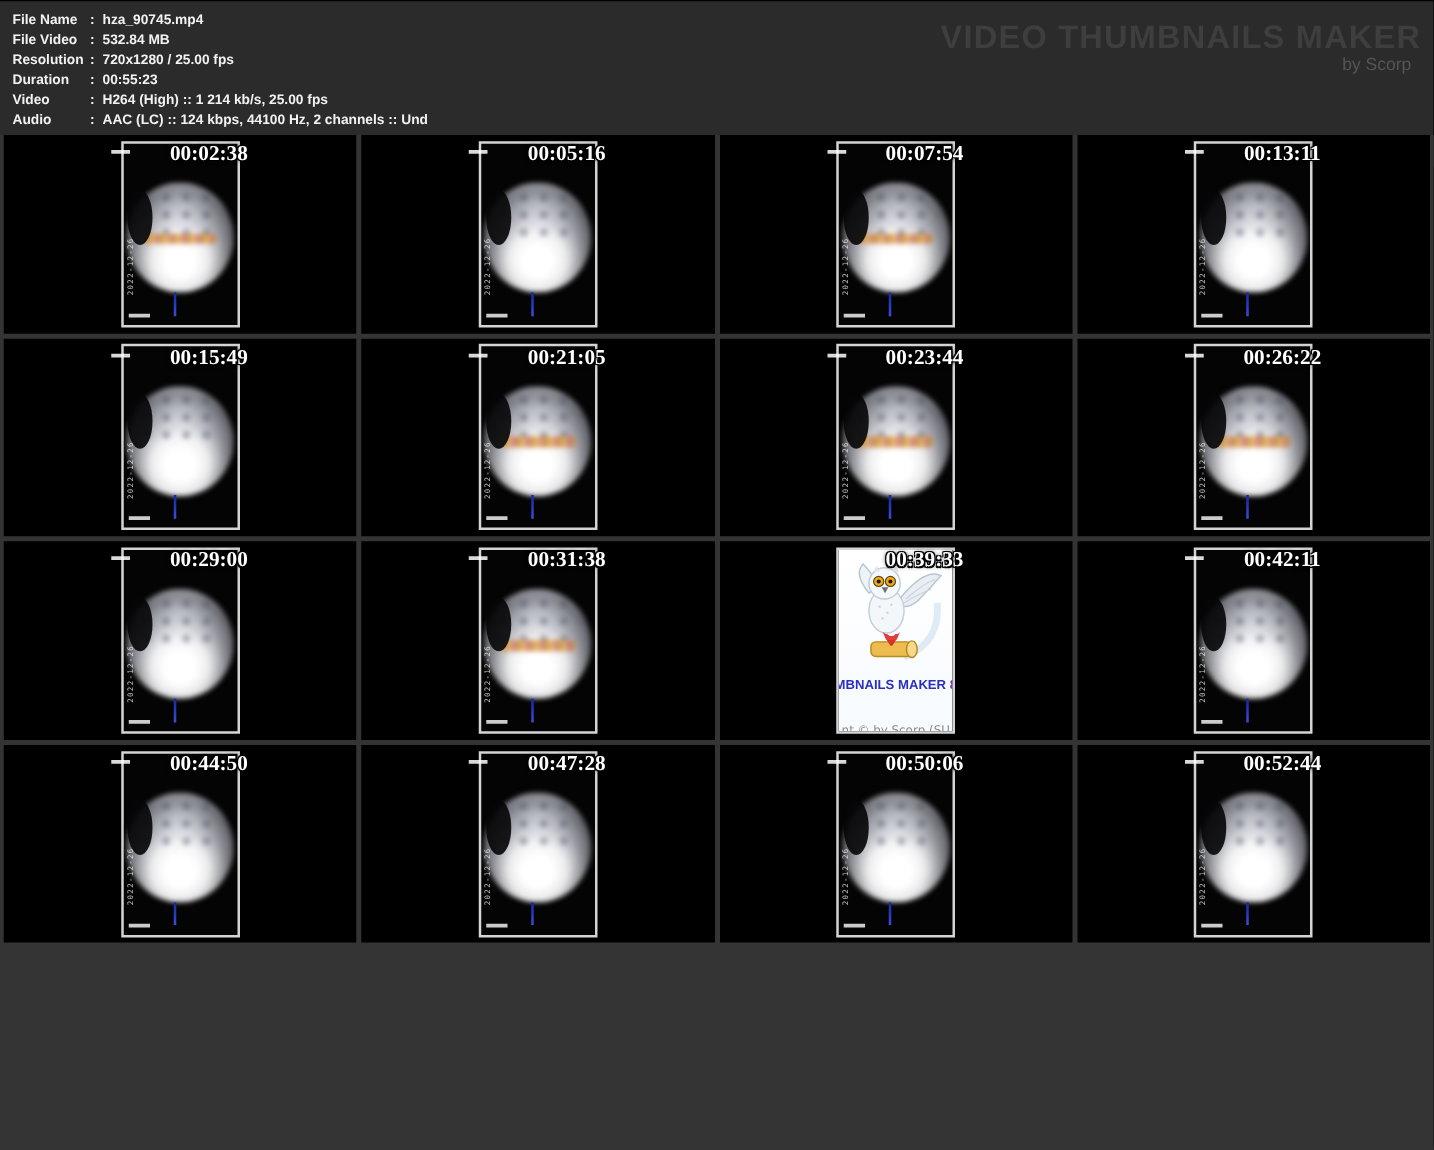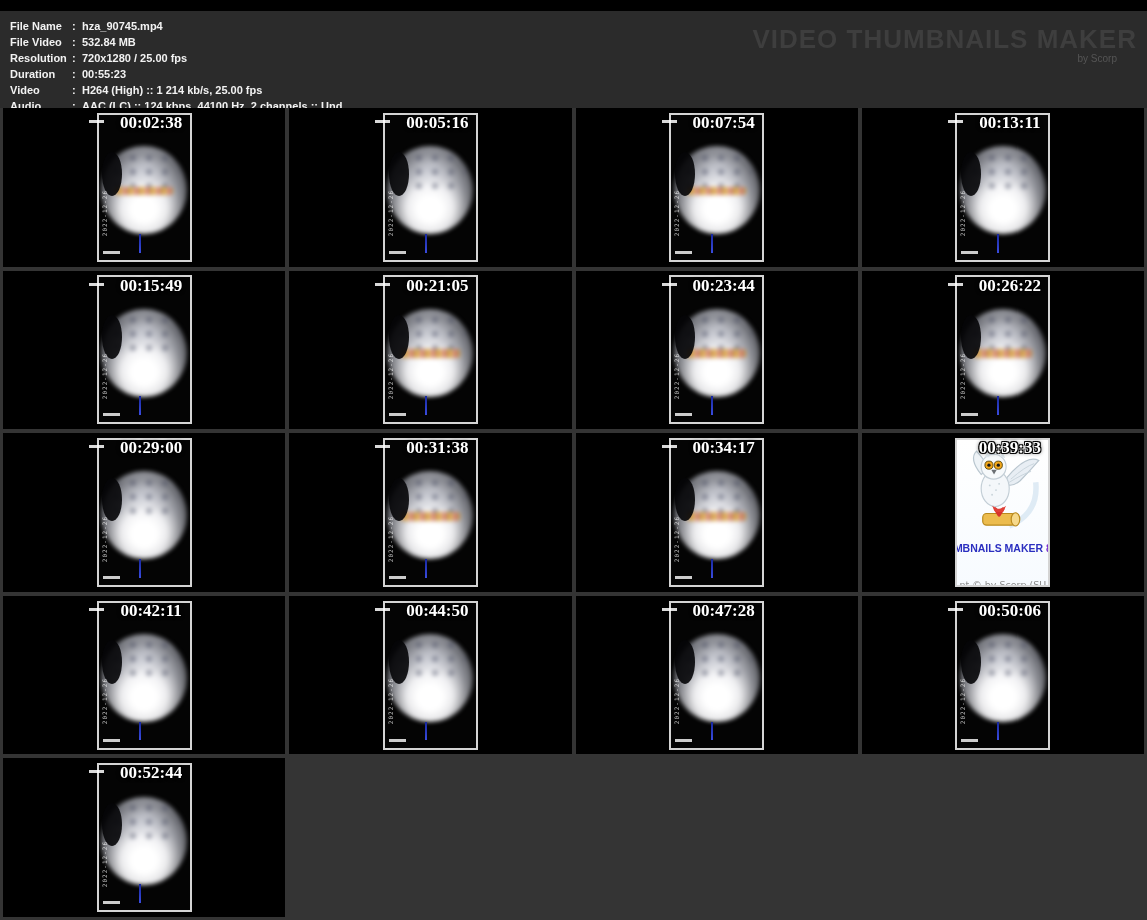--- a/index.html
+++ b/index.html
@@ -1,28 +1,28 @@
 <!DOCTYPE html>
 <html><head>
 <meta charset="utf-8">
 <style>
   html,body{margin:0;padding:0;background:#000;}
   .page{position:relative;width:1147px;height:920px;overflow:hidden;background:#000;
         font-family:"Liberation Sans",sans-serif;}
 
   
-  .hdr{position:absolute;top:11px;left:0;width:100%;height:132px;background:#2b2b2b;}
+  .hdr{position:absolute;top:1px;left:0;width:100%;height:132px;background:#2b2b2b;}
   .meta{position:absolute;top:7px;left:10px;color:#f2f2f2;font-size:11px;font-weight:bold;}
   .meta-row{display:flex;line-height:16px;white-space:pre;}
   .meta-label{width:62px;}
   .meta-sep{width:10px;text-align:left;}
   .meta-value{}
   .vtm-logo{position:absolute;top:14px;right:10px;text-align:right;}
   .vtm-title{font-size:26px;font-weight:bold;color:#3e3e3e;letter-spacing:1px;line-height:28px;}
-  .vtm-sub{font-size:10px;color:#555;margin-top:0px;margin-right:20px;}
+  .vtm-sub{font-size:14px;color:#555;margin-top:0px;margin-right:8px;}
 
   
   .grid{position:absolute;top:108px;left:0;width:1147px;height:812px;box-sizing:border-box;
         display:grid;grid-template-columns:repeat(4,1fr);grid-template-rows:repeat(5,1fr);
         gap:4px;background:#343434;border-left:3px solid #343434;border-right:3px solid #343434;
         border-bottom:3px solid #343434;}
   .cell{position:relative;background:#000;display:flex;align-items:center;justify-content:center;overflow:hidden;}
 
   .thumb{position:relative;width:91px;height:145px;background:#040404;border:2px solid #d4d4d4;
          overflow:hidden;flex:none;}
@@ -46,21 +46,21 @@
 
   .vdate{position:absolute;left:2px;bottom:16%;writing-mode:vertical-rl;transform:rotate(180deg);
          font-size:6px;letter-spacing:1px;color:rgba(255,255,255,.75);
          font-family:"DejaVu Sans Mono",monospace;}
   .tl-line{position:absolute;left:44%;bottom:5%;width:2px;height:13%;
            background:linear-gradient(#17279e,#3a4ce0);}
   .wm-bottom{position:absolute;left:4px;bottom:6px;width:17px;height:3px;
              background:rgba(255,255,255,.8);filter:blur(.4px);}
 
   
-  .ts{position:absolute;top:5px;left:50%;margin-left:7px;transform:translateX(-50%);z-index:3;
+  .ts{position:absolute;top:5px;left:50%;margin-left:23px;transform:translateX(-50%);z-index:3;
       font-family:"Liberation Serif","DejaVu Serif",serif;font-size:17px;font-weight:bold;color:#fff;
       white-space:nowrap;
       text-shadow:-1px -1px 0 #000,1px -1px 0 #000,-1px 1px 0 #000,1px 1px 0 #000,0 0 4px #000;}
   .wm-top{position:absolute;top:12px;left:50%;margin-left:-55px;width:15px;height:3px;z-index:3;
           background:rgba(255,255,255,.85);filter:blur(.5px);}
 
   
   .logoface{position:absolute;inset:0;background:linear-gradient(#ffffff,#f7fbff);
             display:flex;flex-direction:column;align-items:center;overflow:hidden;}
   .logoface svg{flex:none;margin-top:8px;}
@@ -289,37 +289,20 @@
         <div class="vdate">2022-12-26</div>
         <div class="tl-line"></div>
         <div class="wm-bottom"></div>
       </div>
 
     </div>
     <div class="wm-top"></div>
     <div class="ts">00:31:38</div>
   </div>
 
-  <div class="cell">
-    <div class="thumb v-color">
-      <div class="scene">
-        <div class="fisheye">
-          <div class="dots"></div>
-          <div class="band"></div>
-        </div>
-        <div class="shadow-blob"></div>
-        <div class="vdate">2022-12-26</div>
-        <div class="tl-line"></div>
-        <div class="wm-bottom"></div>
-      </div>
-
-    </div>
-    <div class="wm-top"></div>
-    <div class="ts">00:34:17</div>
-  </div>
 
 
   <div class="cell">
     <div class="thumb v-logo">
 
       <div class="logoface">
         <svg width="78" height="92" viewBox="0 0 100 118">
           <path d="M58 100 Q96 84 92 44" fill="none" stroke="#d7e6f2" stroke-width="7" opacity="0.8"></path>
           <path d="M22 34 Q6 14 16 4 Q27 16 32 26 Z" fill="#eef3f7" stroke="#b9c6cf" stroke-width="1.5"></path>
           <path d="M55 38 Q80 8 96 16 Q84 30 72 42 Q62 50 55 47 Z" fill="#e8eef4" stroke="#b9c6cf" stroke-width="1.5"></path>

